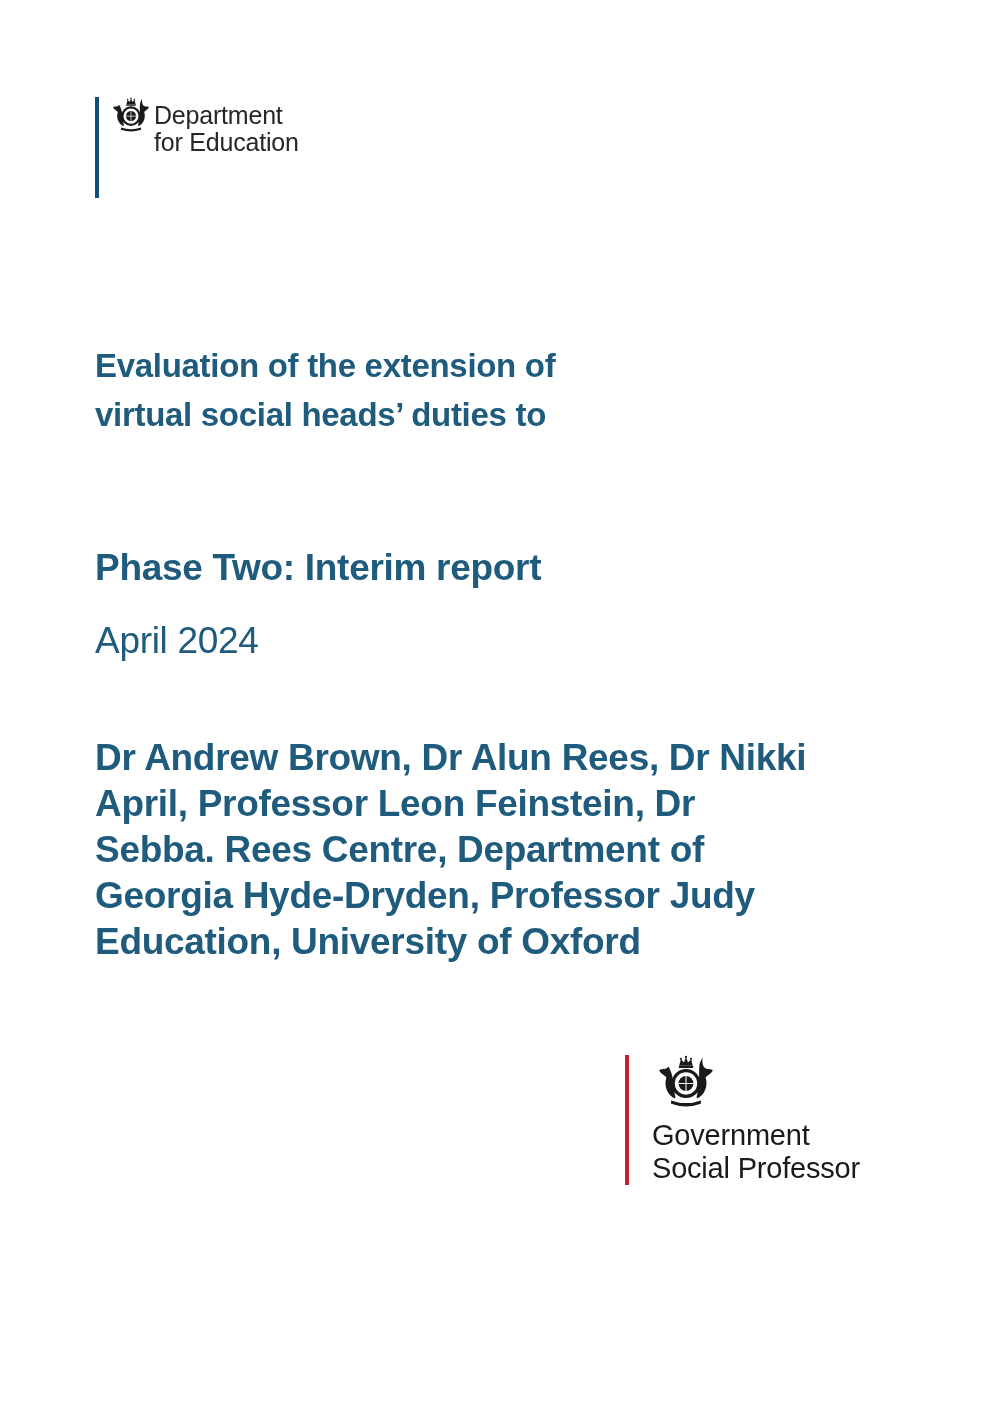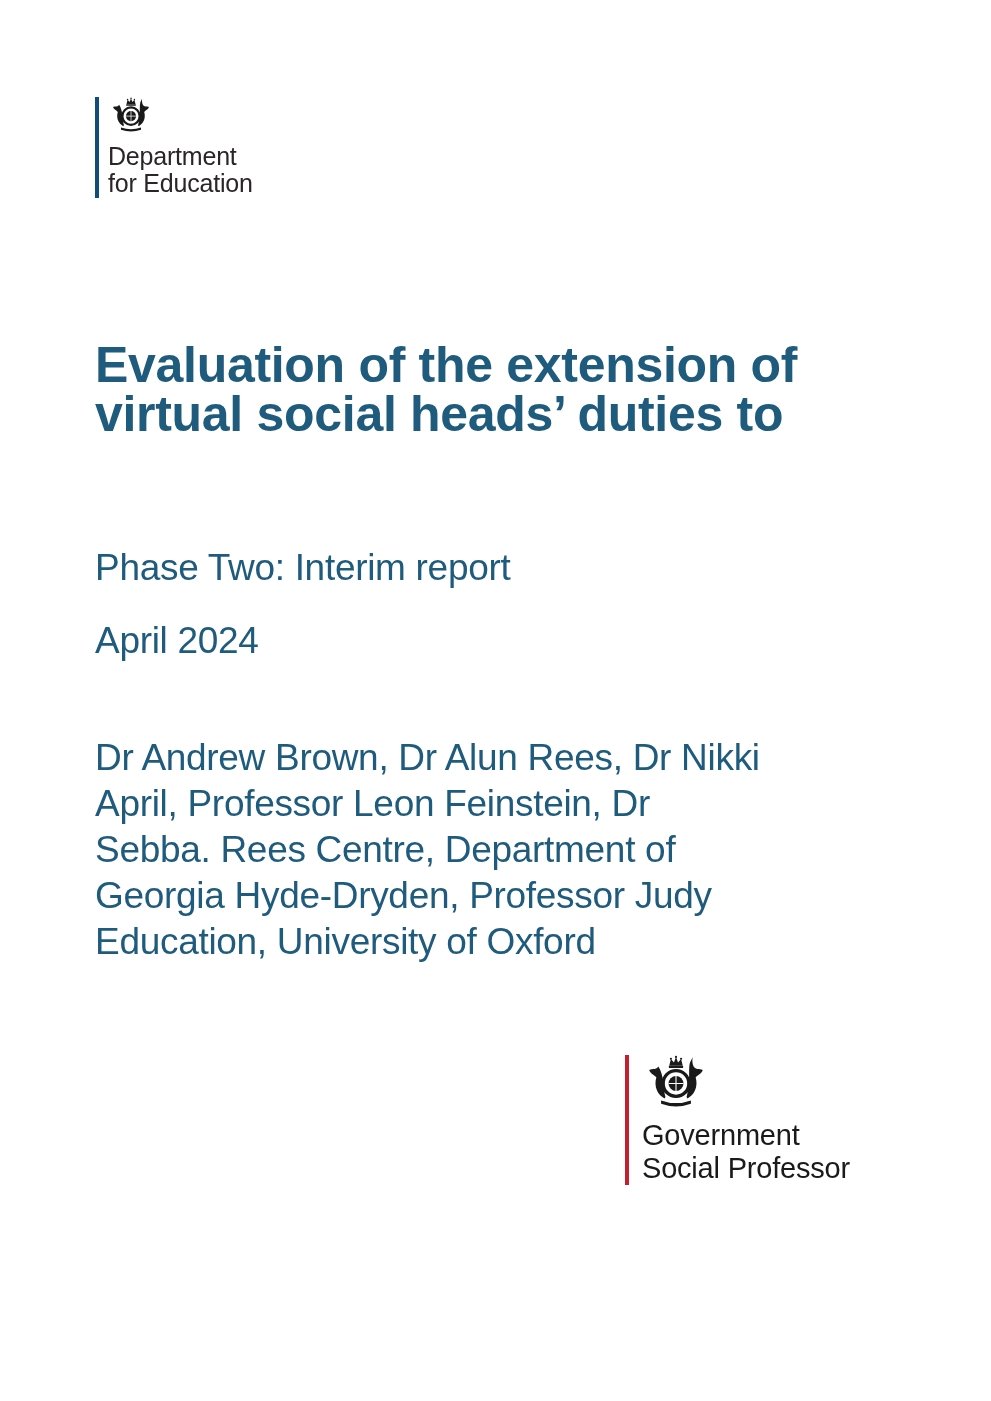--- a/index.html
+++ b/index.html
@@ -31,21 +31,21 @@
   }
   .dfe-bar{
     width:4px;
     height:101px;
     background:var(--dfe-bar-blue);
     flex:0 0 auto;
   }
   .dfe-inner{
     margin-left:9px;
     display:flex;
-    flex-direction:column;
+    flex-direction:row;
   }
   .dfe-crest{
     width:46px;
     height:41px;
     fill:var(--logo-black);
   }
   .dfe-wordmark{
     margin-top:5px;
     font-size:25px;
     line-height:27px;
@@ -53,34 +53,34 @@
     color:var(--dfe-text-color);
     letter-spacing:-0.2px;
     white-space:nowrap;
   }
 
   
   .title{
     position:absolute;
     left:95px;
     top:341px;
-    font-size:50px;
+    font-size:33px;
     line-height:49px;
     font-weight:700;
     color:var(--title-blue);
     letter-spacing:-0.3px;
     white-space:nowrap;
   }
   .subtitle{
     position:absolute;
     left:95px;
     top:547px;
     font-size:37px;
     line-height:42px;
-    font-weight:400;
+    font-weight:700;
     color:var(--title-blue);
     letter-spacing:-0.3px;
     white-space:nowrap;
   }
   .date{
     position:absolute;
     left:95px;
     top:620px;
     font-size:37px;
     line-height:42px;
@@ -88,33 +88,34 @@
     color:var(--title-blue);
     letter-spacing:-0.3px;
     white-space:nowrap;
   }
   .authors{
     position:absolute;
     left:95px;
     top:735px;
     font-size:37px;
     line-height:46px;
-    font-weight:400;
+    font-weight:700;
     color:var(--title-blue);
     letter-spacing:-0.3px;
     white-space:nowrap;
   }
 
   
   .gsr-logo{
     position:absolute;
     left:625px;
     top:1055px;
     display:flex;
     align-items:stretch;
+    gap:10px;
   }
   .gsr-bar{
     width:4px;
     height:130px;
     background:var(--gsr-bar-red);
     flex:0 0 auto;
   }
   .gsr-inner{
     margin-left:13px;
     display:flex;

